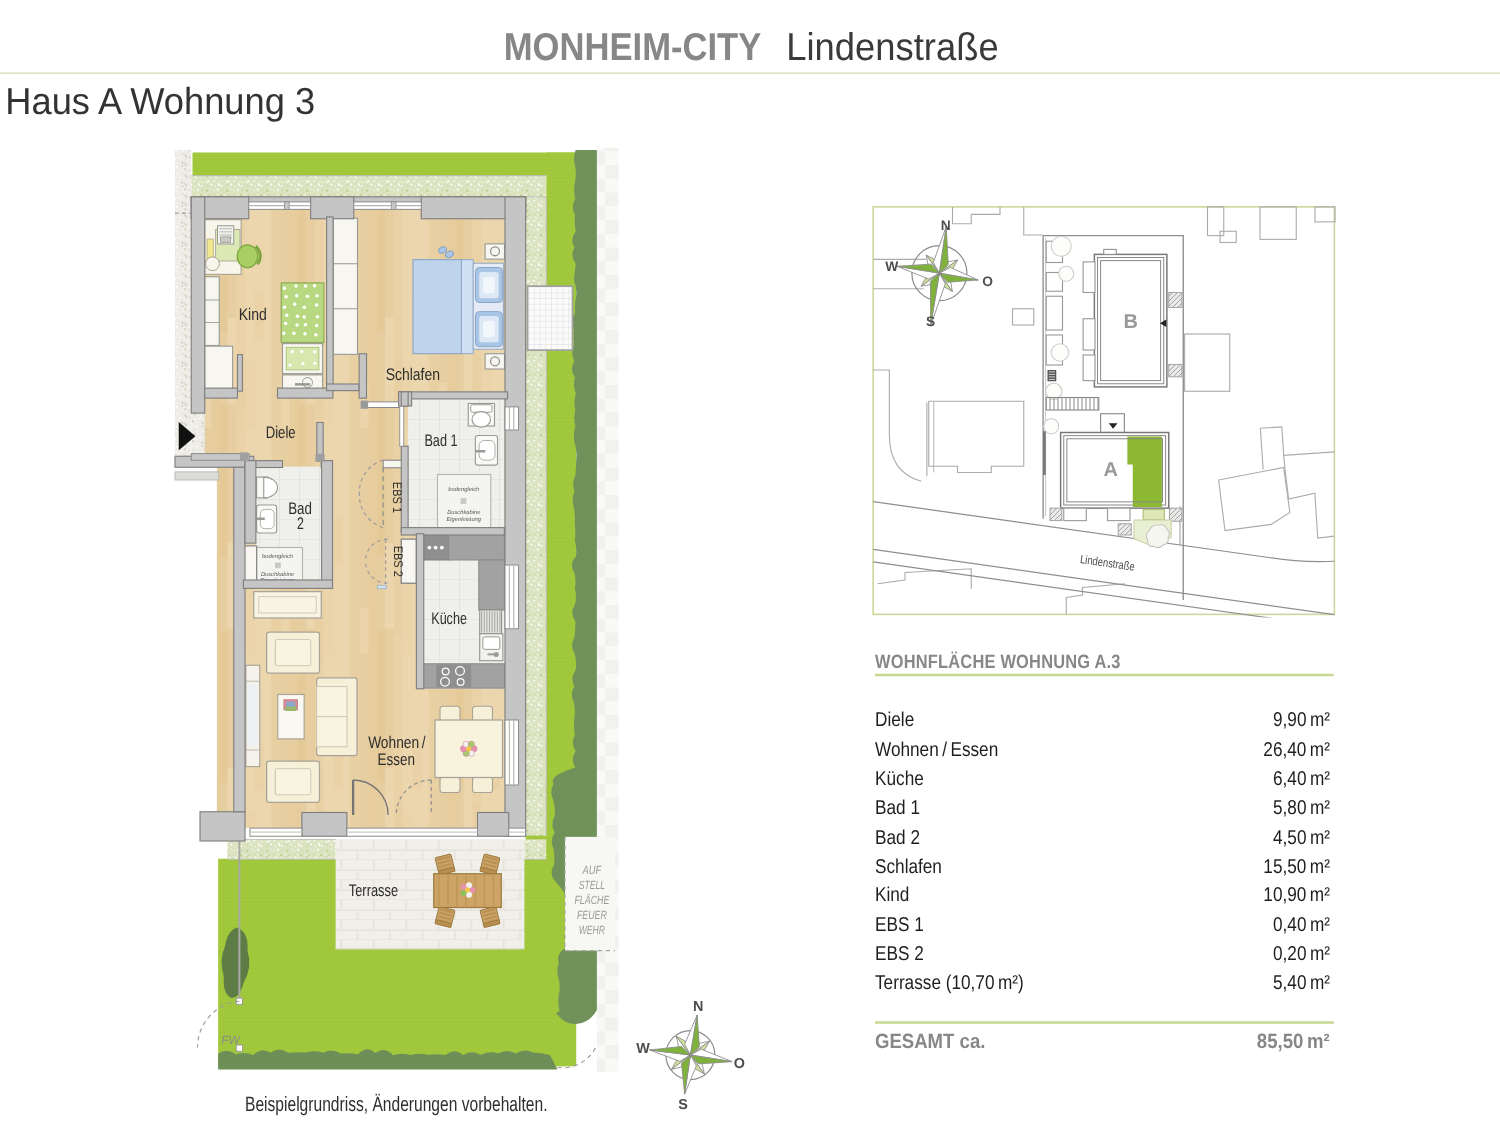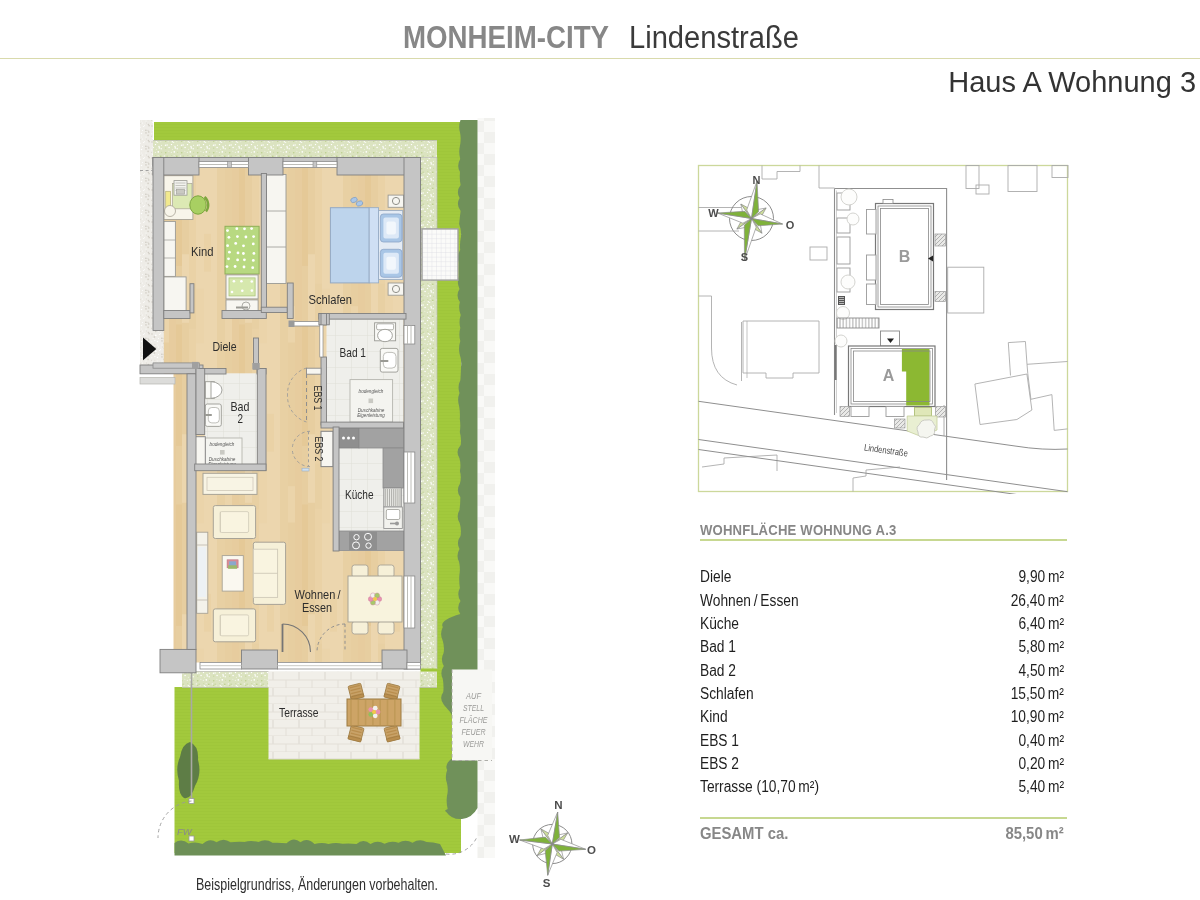--- a/index.html
+++ b/index.html
@@ -2,21 +2,21 @@
 <html><head><meta charset="utf-8">
 <style>
 html,body{margin:0;padding:0;width:1200px;height:900px;background:#fff;
 font-family:"Liberation Sans",sans-serif;overflow:hidden;position:relative}
 .abs{position:absolute}
 .hdr1{left:403px;top:20px;font-size:31px;font-weight:bold;color:#878787;
 letter-spacing:0;transform:scaleX(0.893);transform-origin:left top;white-space:nowrap}
 .hdr2{left:629px;top:20px;font-size:31px;color:#3a3a3a;transform:scaleX(0.939);
 transform-origin:left top;white-space:nowrap}
 .rule{left:0;top:57.5px;width:1200px;height:1.5px;background:#d9daac}
-.hdr3{left:0;top:65px;width:1200px;text-align:right;font-size:30px;color:#333}
+.hdr3{left:0;top:65px;width:1200px;text-align:left;font-size:30px;color:#333}
 .hdr3 span{display:inline-block;transform:scaleX(0.967)}
 .tblh{left:700px;top:521px;font-size:15.5px;font-weight:bold;color:#878787;
 transform:scaleX(0.847);transform-origin:left top;white-space:nowrap;letter-spacing:0.2px}
 .grule{left:700px;width:367px;height:1.6px;background:#c7d891}
 .rl{position:absolute;left:700px;font-size:16px;color:#1e1e1e;transform:scaleX(0.86);
 transform-origin:left top;white-space:nowrap}
 .rv{position:absolute;right:136px;font-size:16px;color:#1e1e1e;transform:scaleX(0.86);
 transform-origin:right top;white-space:nowrap}
 .ges{position:absolute;left:700px;top:824px;font-size:16.5px;font-weight:bold;color:#878787;
 transform:scaleX(0.9);transform-origin:left top}

